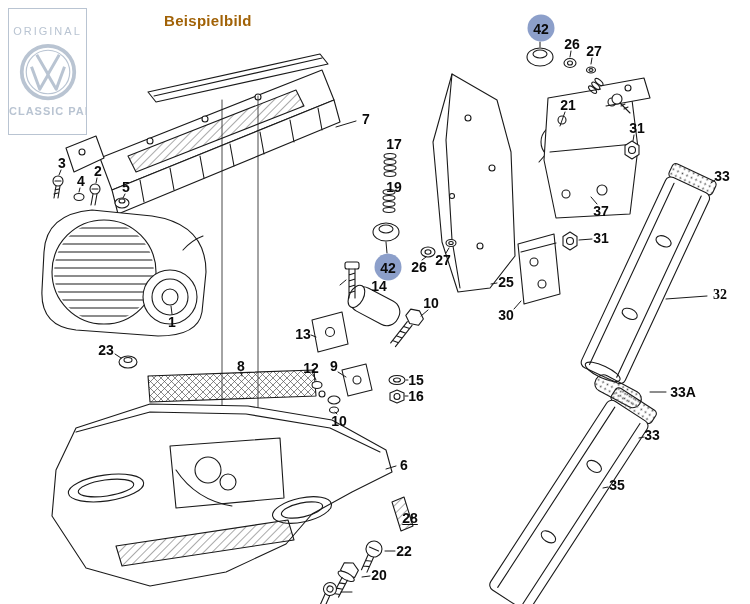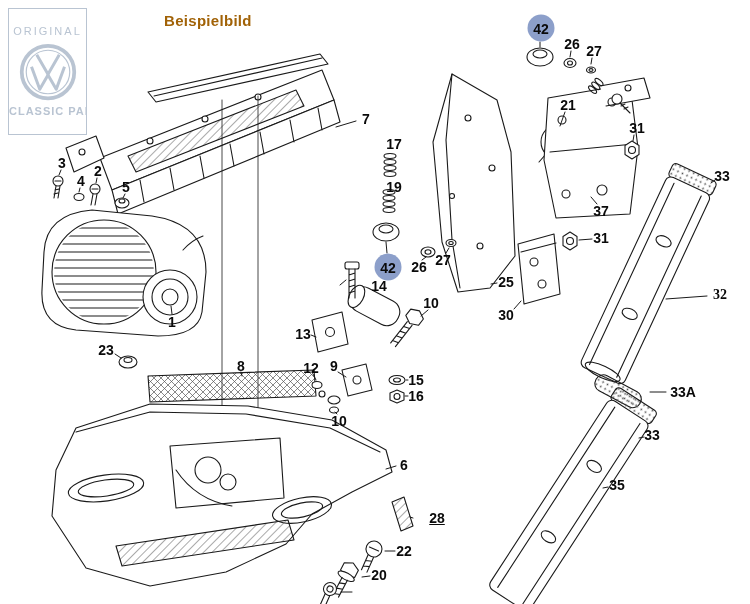--- a/index.html
+++ b/index.html
@@ -372,21 +372,21 @@
     <div class="plabel" style="left: 241px; top: 366px;">8</div>
     <div class="plabel" style="left: 311px; top: 368px;">12</div>
     <div class="plabel" style="left: 334px; top: 366px;">9</div>
     <div class="plabel" style="left: 331px; top: 286px; margin-left: 48px;">14</div>
     <div class="plabel" style="left: 303px; top: 334px;">13</div>
     <div class="plabel" style="left: 431px; top: 303px;">10</div>
     <div class="plabel" style="left: 416px; top: 380px;">15</div>
     <div class="plabel" style="left: 416px; top: 396px;">16</div>
     <div class="plabel" style="left: 339px; top: 421px;">10</div>
     <div class="plabel" style="left: 404px; top: 465px;">6</div>
-    <div class="plabel" style="left: 437px; top: 518px; text-decoration: underline;">28</div>
+    <div class="plabel" style="left: 410px; top: 518px; text-decoration: underline;">28</div>
     <div class="plabel" style="left: 404px; top: 551px;">22</div>
     <div class="plabel" style="left: 379px; top: 575px;">20</div>
     <div class="plabel" style="left: 361px; top: 620px; margin-top: 29px;">21</div>
     <div class="plabel hl" style="left: 541px; top: 28px;">42</div>
     <div class="plabel" style="left: 572px; top: 44px;">26</div>
     <div class="plabel" style="left: 594px; top: 51px;">27</div>
     <div class="plabel" style="left: 568px; top: 105px;">21</div>
     <div class="plabel" style="left: 637px; top: 128px;">31</div>
     <div class="plabel" style="left: 601px; top: 211px;">37</div>
     <div class="plabel" style="left: 601px; top: 238px;">31</div>

